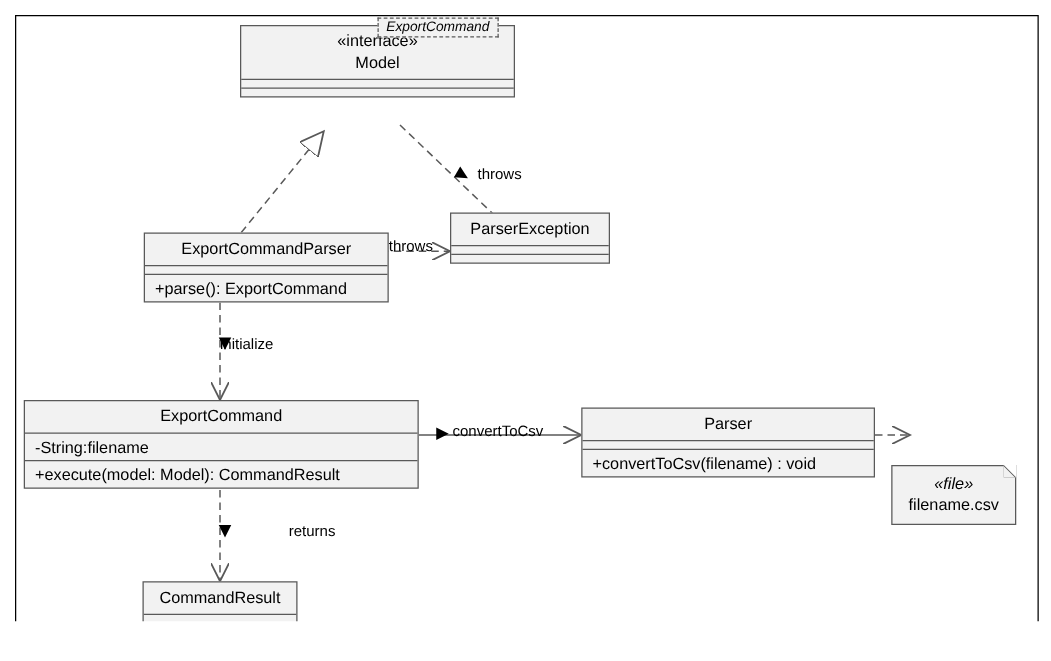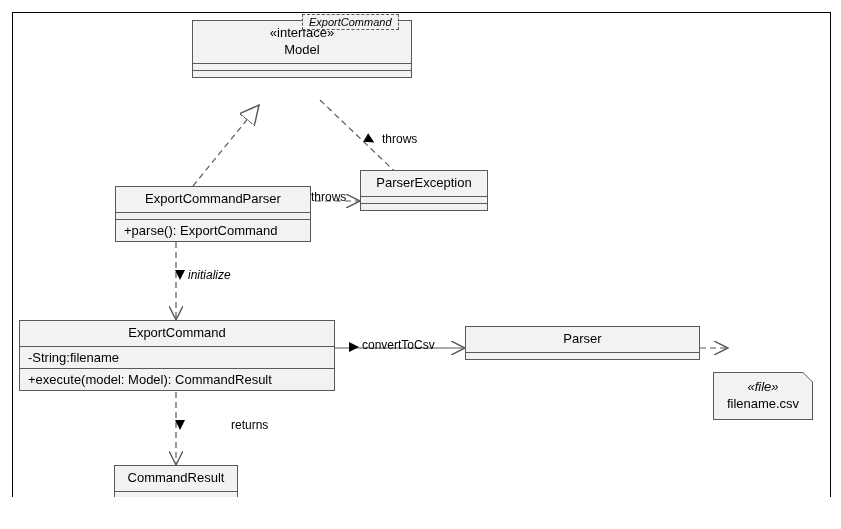--- a/index.html
+++ b/index.html
@@ -144,34 +144,35 @@
 
   <div class="class-box" style="left:19px; top:320px; width:316px;">
     <div class="class-title">ExportCommand</div>
     <div class="class-attr">-String:filename</div>
     <div class="class-op">+execute(model: Model): CommandResult</div>
   </div>
 
   <div class="class-box" style="left:465px; top:326px; width:235px;">
     <div class="class-title">Parser</div>
     <div class="class-empty"></div>
+    <div class="class-op">+convertToCsv(filename) : void</div>
   </div>
 
   <div class="class-box" style="left:114px; top:465px; width:124px;">
     <div class="class-title">CommandResult</div>
     <div class="class-empty"></div>
     <div class="class-empty"></div>
   </div>
 
   <div class="note-box" style="left:713px; top:328px; width:100px;margin-top:44px;">
     <div style="position:absolute; right:-1px; top:-1px; width:0; height:0; border-left:10px solid #595959; border-top:10px solid #fff;"></div>
     <div style="position:absolute; right:0px; top:0px; width:0; height:0; border-left:9px solid #f2f2f2; border-top:9px solid transparent;"></div>
     <em>«file»</em><br>
     <span>filename.csv</span>
   </div>
 
   <div class="edge-label" style="left:382px; top:132px;">throws</div>
   <div class="edge-label" style="left:311px; top:190px;">throws</div>
-  <div class="edge-label" style="left:188px; top:268px;font-style:italic;">initialize</div>
+  <div class="edge-label" style="left:176px; top:268px;">initialize</div>
   <div class="edge-label" style="left:362px; top:338px;">convertToCsv</div>
   <div class="edge-label" style="left:188px; top:418px;padding-left:43px;">returns</div>
 
 </div>
 
 </body></html>

